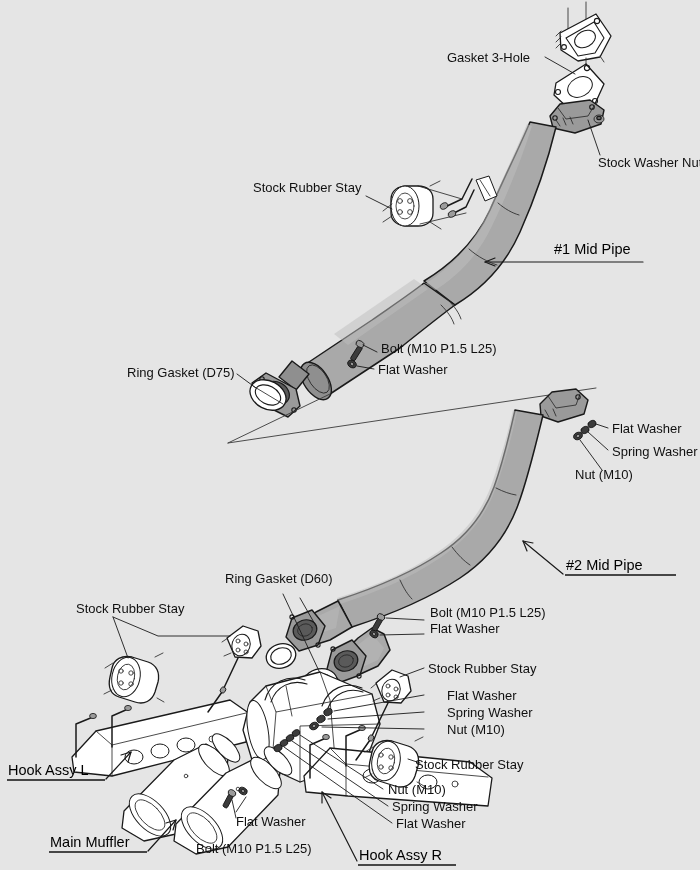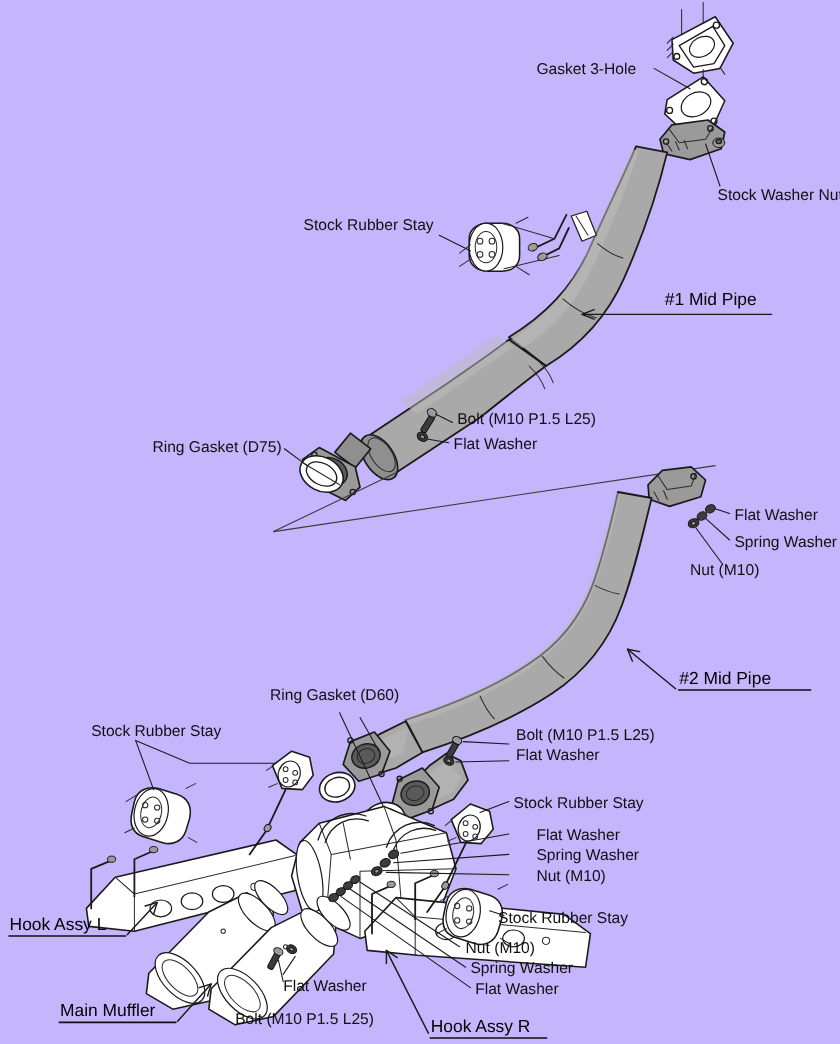--- a/index.html
+++ b/index.html
@@ -8,21 +8,21 @@
     padding: 0;
     background: #ffffff;
   }
   body {
     font-family: "Liberation Sans", "DejaVu Sans", sans-serif;
   }
   #diagram-root {
     position: relative;
     width: 700px;
     height: 870px;
-    background: #c4b5fd;
+    background: #e5e5e5;
     overflow: hidden;
   }
   svg.sheet {
     display: block;
     width: 700px;
     height: 870px;
   }
   
   .ol        { fill: none; stroke: #1a1a1a; stroke-width: 1.5; stroke-linejoin: round; stroke-linecap: round; }
   .ol-thin   { fill: none; stroke: #1a1a1a; stroke-width: 1.1; stroke-linejoin: round; stroke-linecap: round; }

